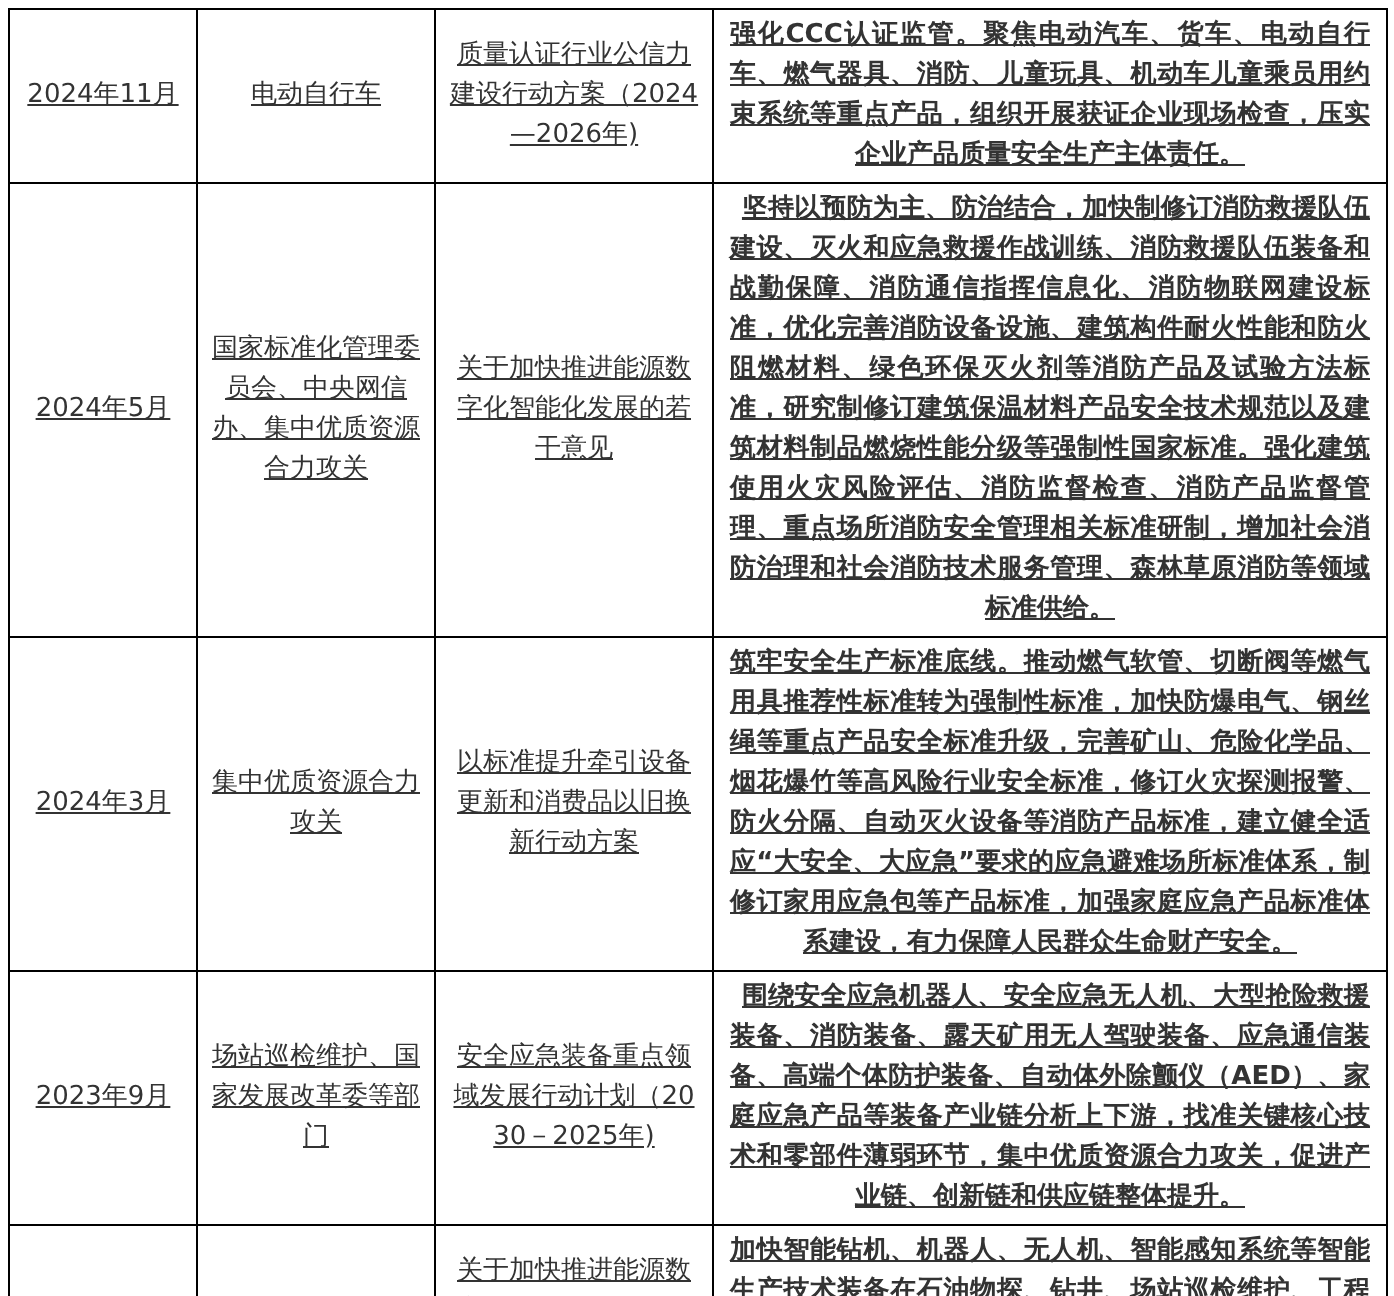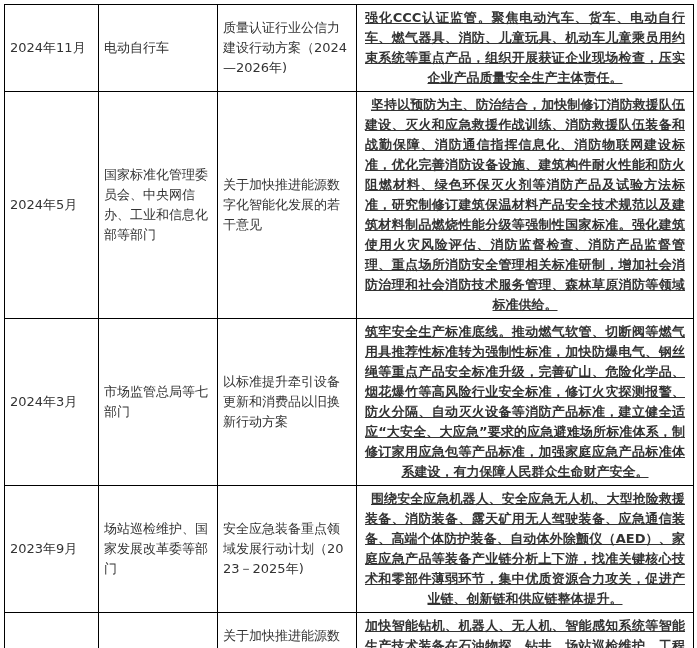--- a/index.html
+++ b/index.html
@@ -32,22 +32,23 @@
     box-sizing: border-box;
     word-break: break-all;
     overflow: hidden;
   }
   col.c-date   { width: 94px; }
   col.c-agency { width: 119px; }
   col.c-policy { width: 139px; }
   col.c-content{ width: 337px; }
 
   td.cell-date, td.cell-agency, td.cell-policy {
-    text-align: left;
+    text-align: center;
     padding: 2px 5px;
+    text-decoration: underline;
   }
   td.cell-content {
     font-weight: bold;
     text-align: justify;
     text-align-last: center;
     padding: 3px 8px;
     text-decoration: underline;
   }
   td.cell-content.indented { text-indent: 6px; margin-top: 46px; }
 
@@ -70,34 +71,34 @@
     </colgroup>
     <tbody>
       <tr class="row-1">
         <td class="cell-date">2024年11月</td>
         <td class="cell-agency">电动自行车</td>
         <td class="cell-policy">质量认证行业公信力建设行动方案（2024—2026年)</td>
         <td class="cell-content">强化CCC认证监管。聚焦电动汽车、货车、电动自行车、燃气器具、消防、儿童玩具、机动车儿童乘员用约束系统等重点产品，组织开展获证企业现场检查，压实企业产品质量安全生产主体责任。</td>
       </tr>
       <tr class="row-2">
         <td class="cell-date">2024年5月</td>
-        <td class="cell-agency">国家标准化管理委员会、中央网信办、工业和信息化部等部门</td>
+        <td class="cell-agency">国家标准化管理委员会、中央网信办、集中优质资源合力攻关</td>
         <td class="cell-policy">关于加快推进能源数字化智能化发展的若干意见</td>
         <td class="cell-content indented">坚持以预防为主、防治结合，加快制修订消防救援队伍建设、灭火和应急救援作战训练、消防救援队伍装备和战勤保障、消防通信指挥信息化、消防物联网建设标准，优化完善消防设备设施、建筑构件耐火性能和防火阻燃材料、绿色环保灭火剂等消防产品及试验方法标准，研究制修订建筑保温材料产品安全技术规范以及建筑材料制品燃烧性能分级等强制性国家标准。强化建筑使用火灾风险评估、消防监督检查、消防产品监督管理、重点场所消防安全管理相关标准研制，增加社会消防治理和社会消防技术服务管理、森林草原消防等领域标准供给。</td>
       </tr>
       <tr class="row-3">
         <td class="cell-date">2024年3月</td>
-        <td class="cell-agency">市场监管总局等七部门</td>
+        <td class="cell-agency">集中优质资源合力攻关</td>
         <td class="cell-policy">以标准提升牵引设备更新和消费品以旧换新行动方案</td>
         <td class="cell-content">筑牢安全生产标准底线。推动燃气软管、切断阀等燃气用具推荐性标准转为强制性标准，加快防爆电气、钢丝绳等重点产品安全标准升级，完善矿山、危险化学品、烟花爆竹等高风险行业安全标准，修订火灾探测报警、防火分隔、自动灭火设备等消防产品标准，建立健全适应“大安全、大应急”要求的应急避难场所标准体系，制修订家用应急包等产品标准，加强家庭应急产品标准体系建设，有力保障人民群众生命财产安全。</td>
       </tr>
       <tr class="row-4">
         <td class="cell-date">2023年9月</td>
         <td class="cell-agency">场站巡检维护、国家发展改革委等部门</td>
-        <td class="cell-policy">安全应急装备重点领域发展行动计划（2023－2025年)</td>
+        <td class="cell-policy">安全应急装备重点领域发展行动计划（2030－2025年)</td>
         <td class="cell-content indented">围绕安全应急机器人、安全应急无人机、大型抢险救援装备、消防装备、露天矿用无人驾驶装备、应急通信装备、高端个体防护装备、自动体外除颤仪（AED）、家庭应急产品等装备产业链分析上下游，找准关键核心技术和零部件薄弱环节，集中优质资源合力攻关，促进产业链、创新链和供应链整体提升。</td>
       </tr>
       <tr class="row-5">
         <td class="cell-date">2023年3月</td>
         <td class="cell-agency">国家能源局</td>
         <td class="cell-policy">关于加快推进能源数字化智能化发展的若干意见</td>
         <td class="cell-content">加快智能钻机、机器人、无人机、智能感知系统等智能生产技术装备在石油物探、钻井、场站巡检维护、工程救援等场景的应用，推动生产现场井、站、厂、设备等全过程智能联动与自动优化。</td>
       </tr>
     </tbody>
   </table>

